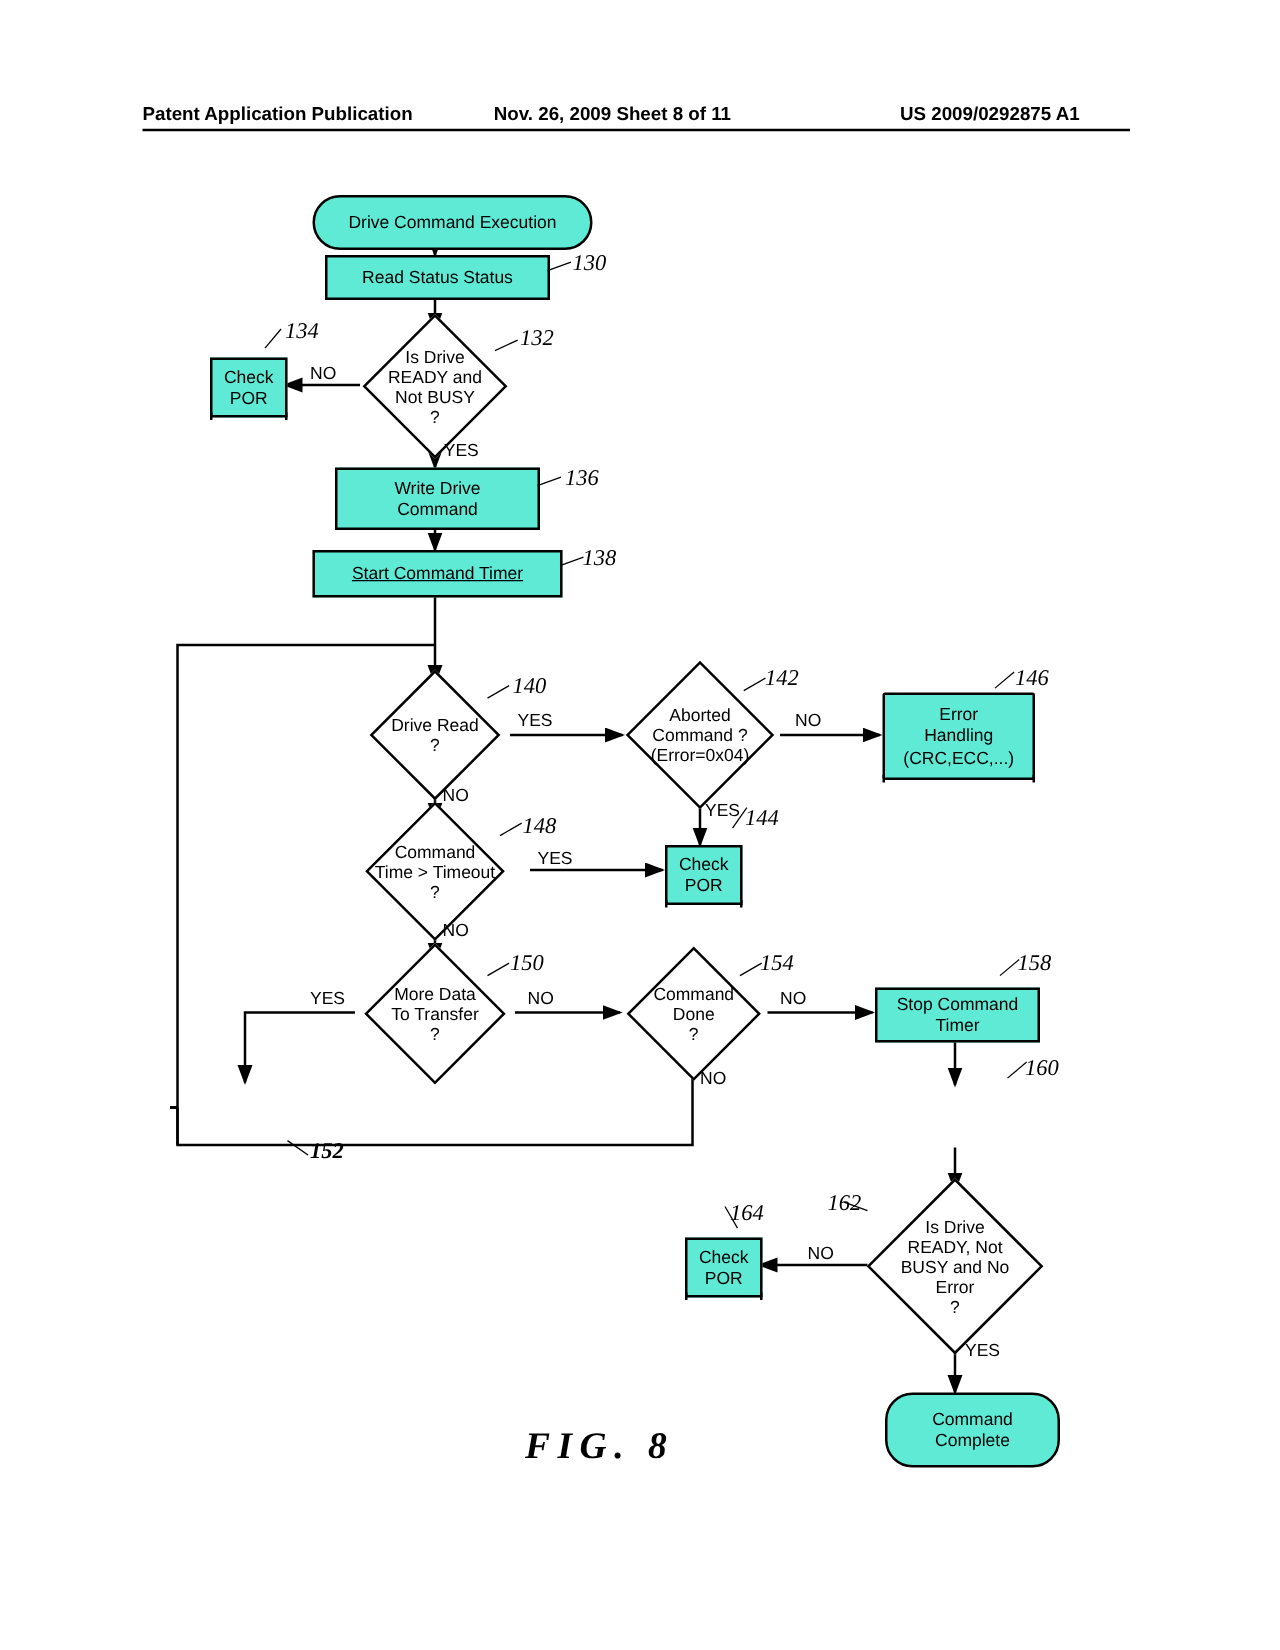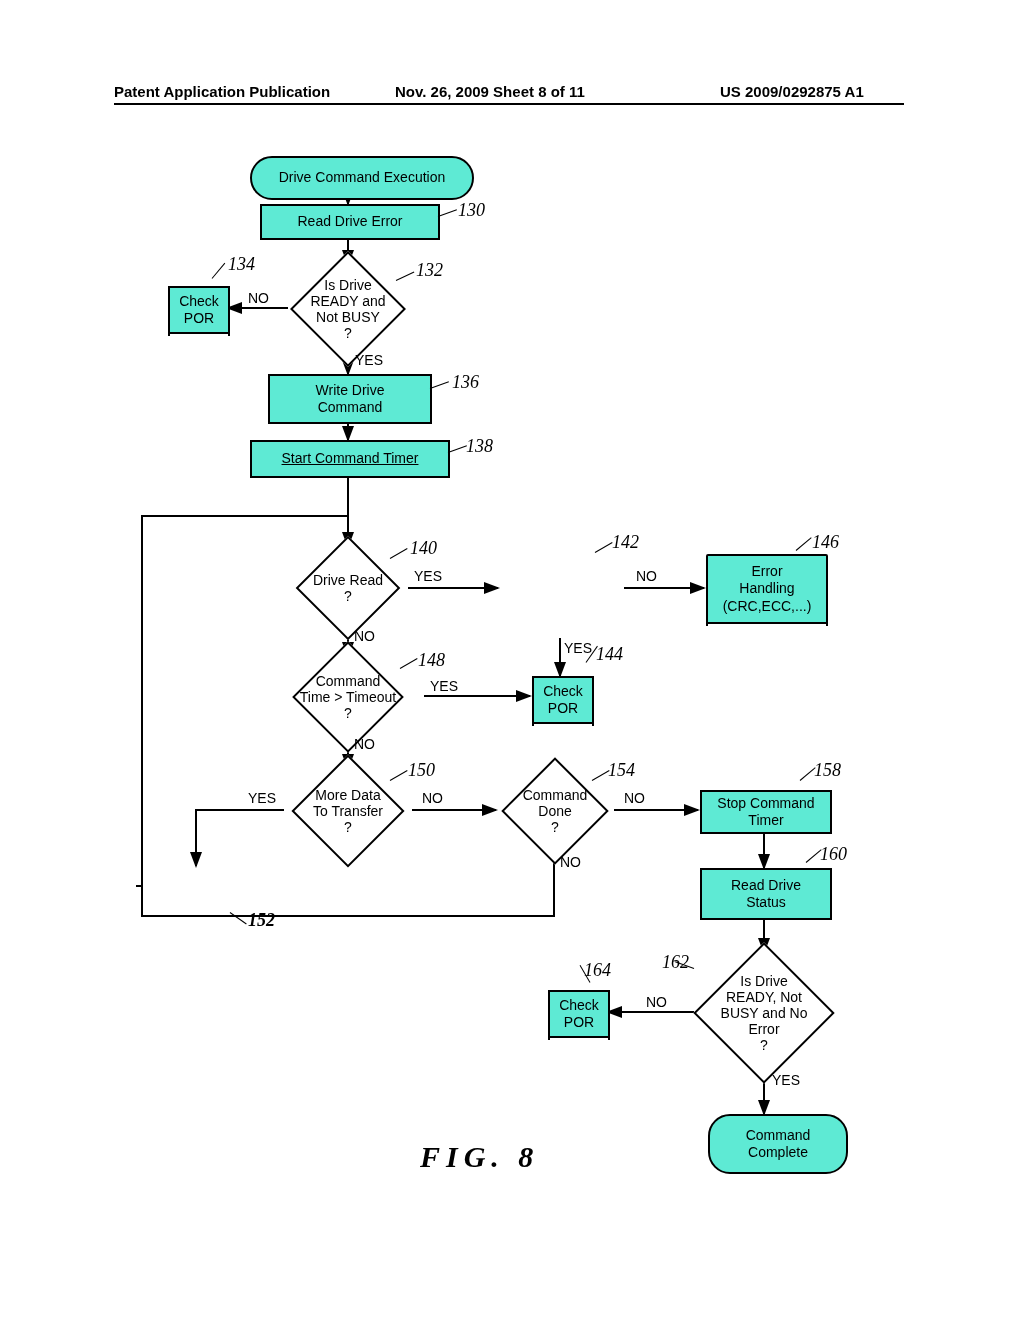--- a/index.html
+++ b/index.html
@@ -200,21 +200,21 @@
 
     <line x1="36" y1="746" x2="42" y2="746" stroke="#000" stroke-width="2"></line>
 
   </svg>
 
   <div class="node round" style="left:150px; top:16px; width:196px; height:32px;">
     <span>Drive  Command  Execution</span>
   </div>
 
   <div class="node rect" style="left:160px; top:64px; width:176px; height:32px;">
-    <span>Read  Drive  Error</span>
+    <span>Read  Status  Status</span>
   </div>
   <span class="refnum" style="left:358px; top:60px;">130</span>
   <div class="tick" style="left:338px; top:76px; transform:rotate(-20deg);"></div>
 
   <div class="diamond-wrap" style="left:188px; top:124px; width:120px; height:90px;">
     <div class="diamond" style="width:78px; height:78px;"></div>
     <div class="diamond-label">
       <span>Is  Drive</span>
       <span>READY  and</span>
       <span>Not  BUSY</span>
@@ -252,20 +252,28 @@
     <div class="diamond-label">
       <span>Drive  Read</span>
       <span>?</span>
     </div>
   </div>
   <span class="refnum" style="left:310px; top:398px;">140</span>
   <div class="tick" style="left:290px; top:418px; transform:rotate(-30deg);"></div>
   <span class="yesno" style="left:314px; top:428px;">YES</span>
   <span class="yesno" style="left:254px; top:488px;">NO</span>
 
+  <div class="diamond-wrap" style="left:396px; top:398px; width:128px; height:100px;">
+    <div class="diamond" style="width:80px; height:80px;"></div>
+    <div class="diamond-label">
+      <span>Aborted</span>
+      <span>Command ?</span>
+      <span>(Error=0x04)</span>
+    </div>
+  </div>
   <span class="refnum" style="left:512px; top:392px;">142</span>
   <div class="tick" style="left:495px; top:412px; transform:rotate(-30deg);"></div>
   <span class="yesno" style="left:536px; top:428px;">NO</span>
   <span class="yesno" style="left:464px; top:500px;">YES</span>
 
   <div class="node rect" style="left:606px; top:414px; width:118px; height:66px; border-radius:2px;">
     <span>Error</span>
     <span>Handling</span>
     <span>(CRC,ECC,...)</span>
   </div>
@@ -323,24 +331,20 @@
   <span class="yesno" style="left:524px; top:650px;">NO</span>
   <span class="yesno" style="left:460px; top:714px;">NO</span>
 
   <div class="node rect" style="left:600px; top:650px; width:128px; height:40px;">
     <span>Stop  Command</span>
     <span>Timer</span>
   </div>
   <span class="refnum" style="left:714px; top:620px;">158</span>
   <div class="tick" style="left:700px; top:640px; transform:rotate(-40deg);"></div>
 
-  <div class="node rect" style="left:600px; top:728px; width:128px; height:48px;">
-    <span>Read  Drive</span>
-    <span>Status</span>
-  </div>
   <span class="refnum" style="left:720px; top:704px;">160</span>
   <div class="tick" style="left:706px; top:722px; transform:rotate(-40deg);"></div>
 
   <div class="diamond-wrap" style="left:592px; top:810px; width:144px; height:126px;">
     <div class="diamond" style="width:96px; height:96px;"></div>
     <div class="diamond-label">
       <span>Is  Drive</span>
       <span>READY,  Not</span>
       <span>BUSY  and  No</span>
       <span>Error</span>

